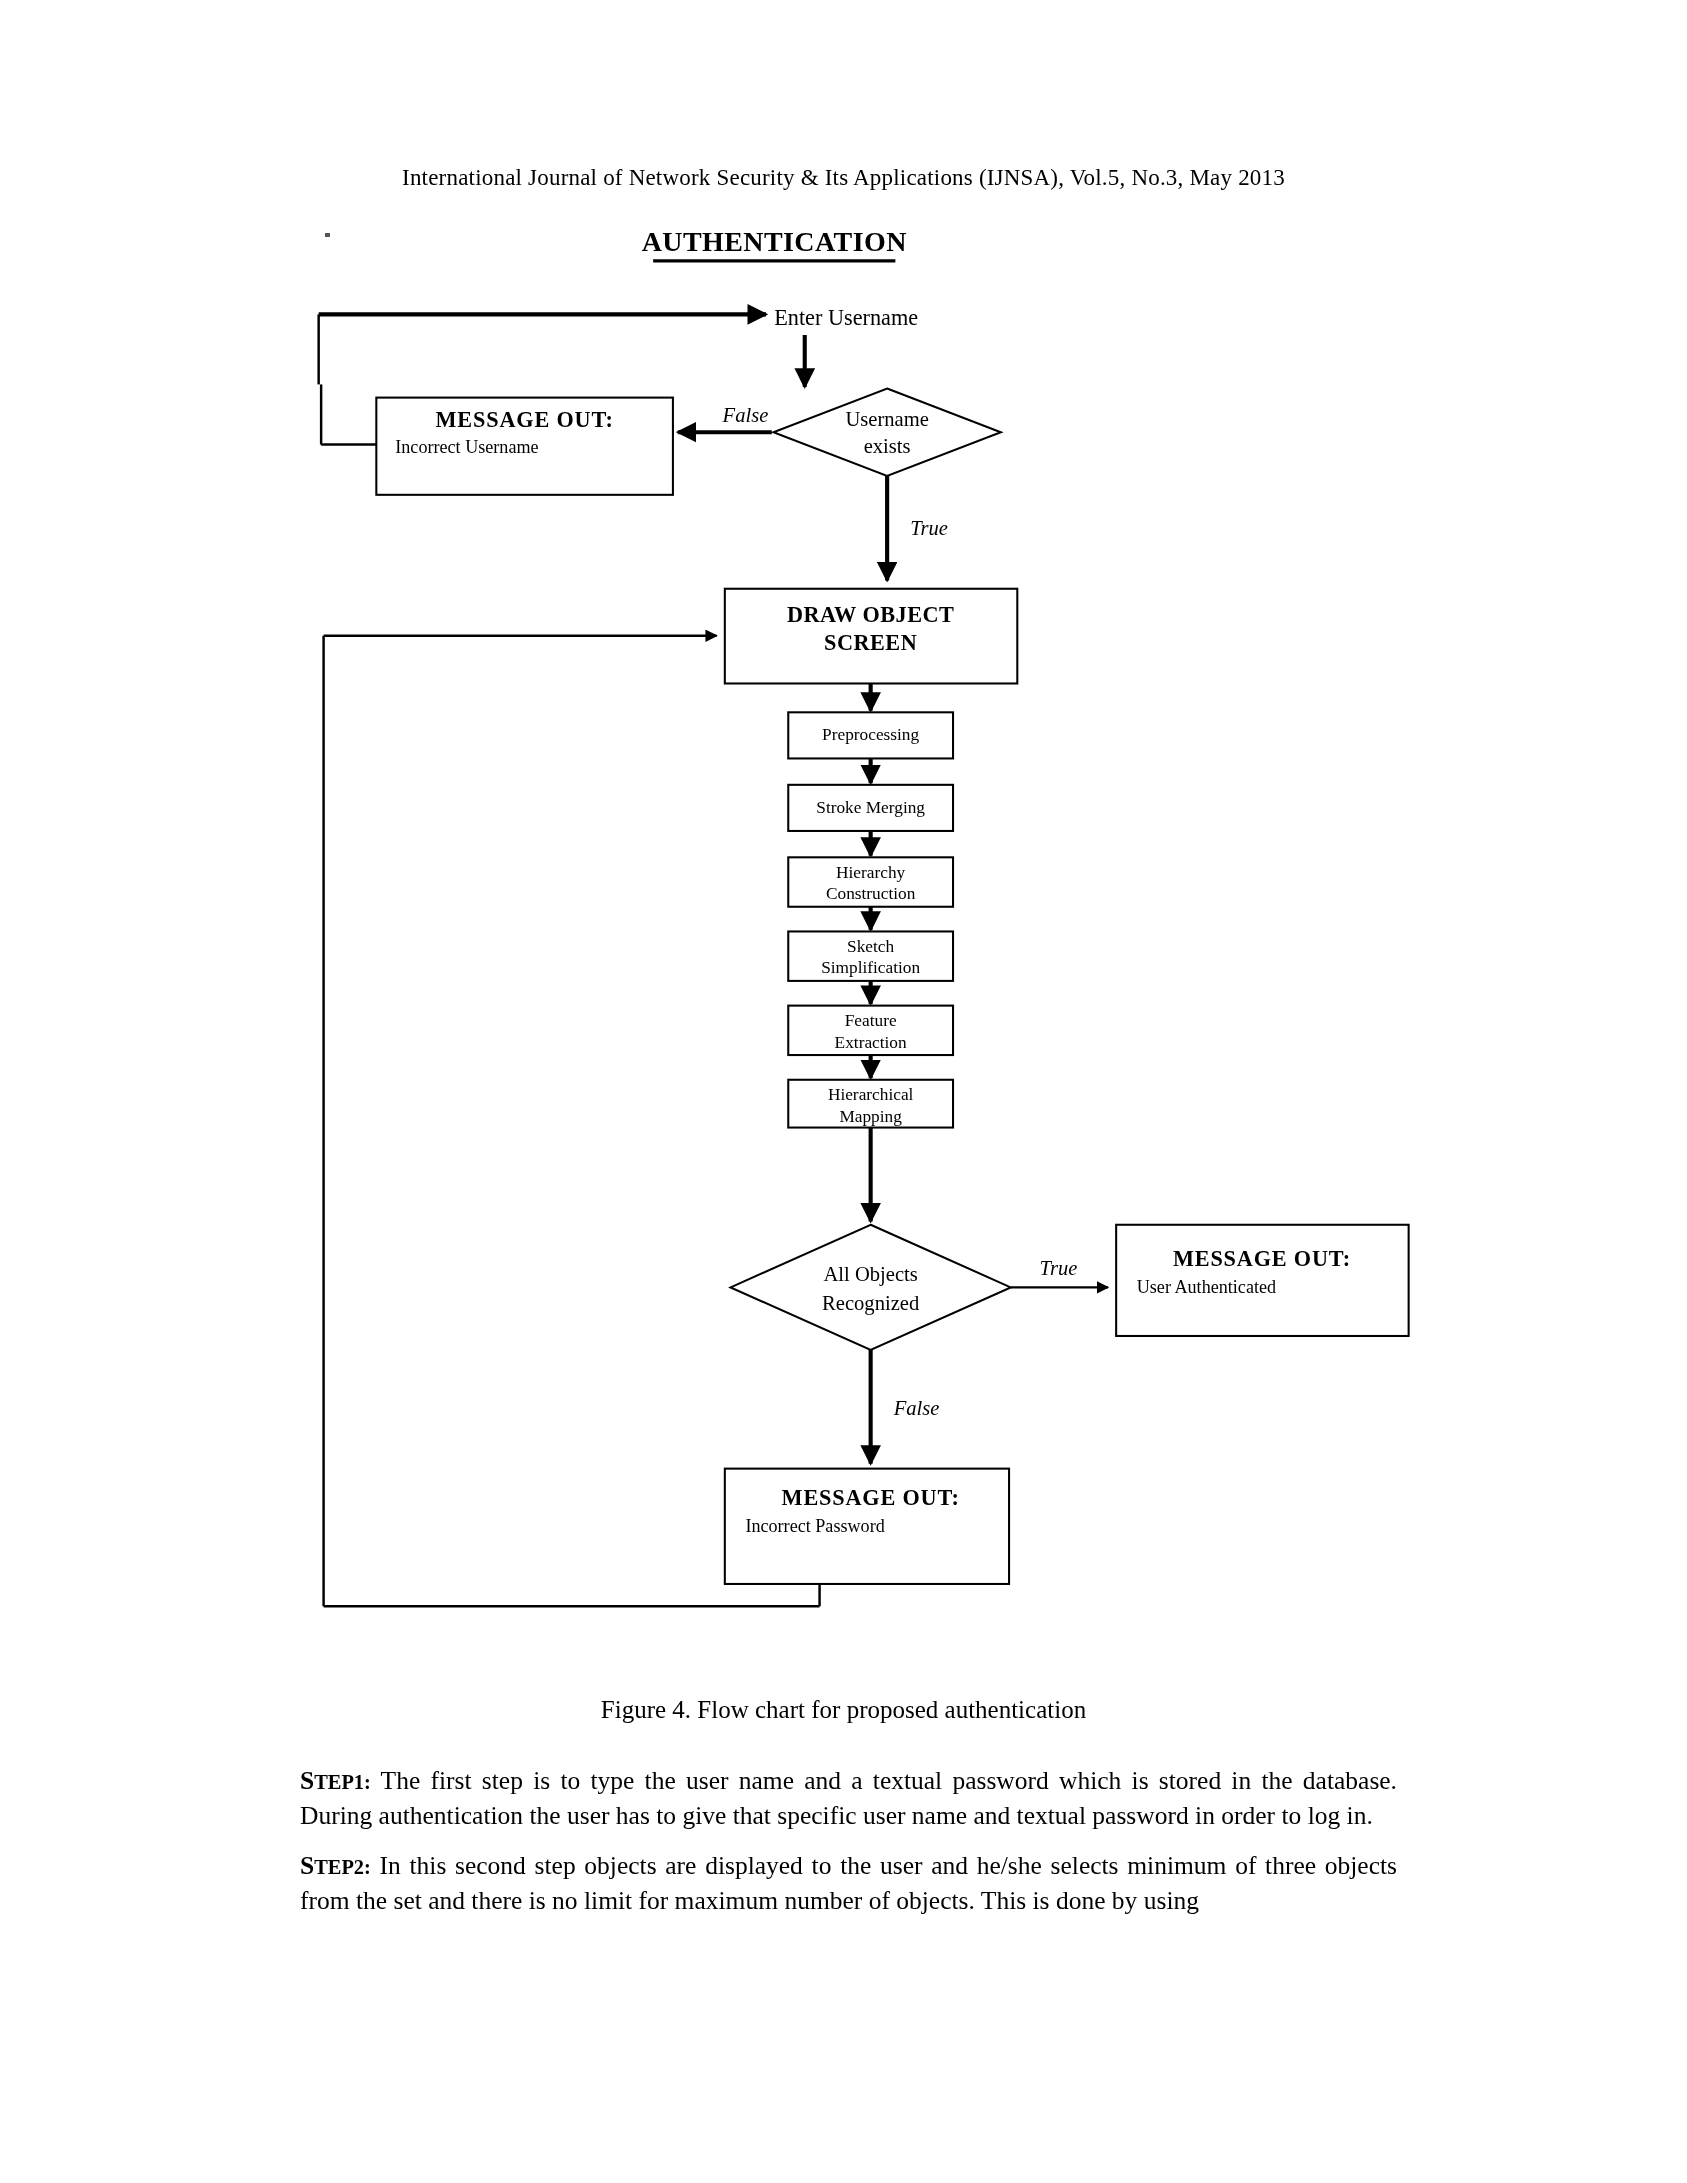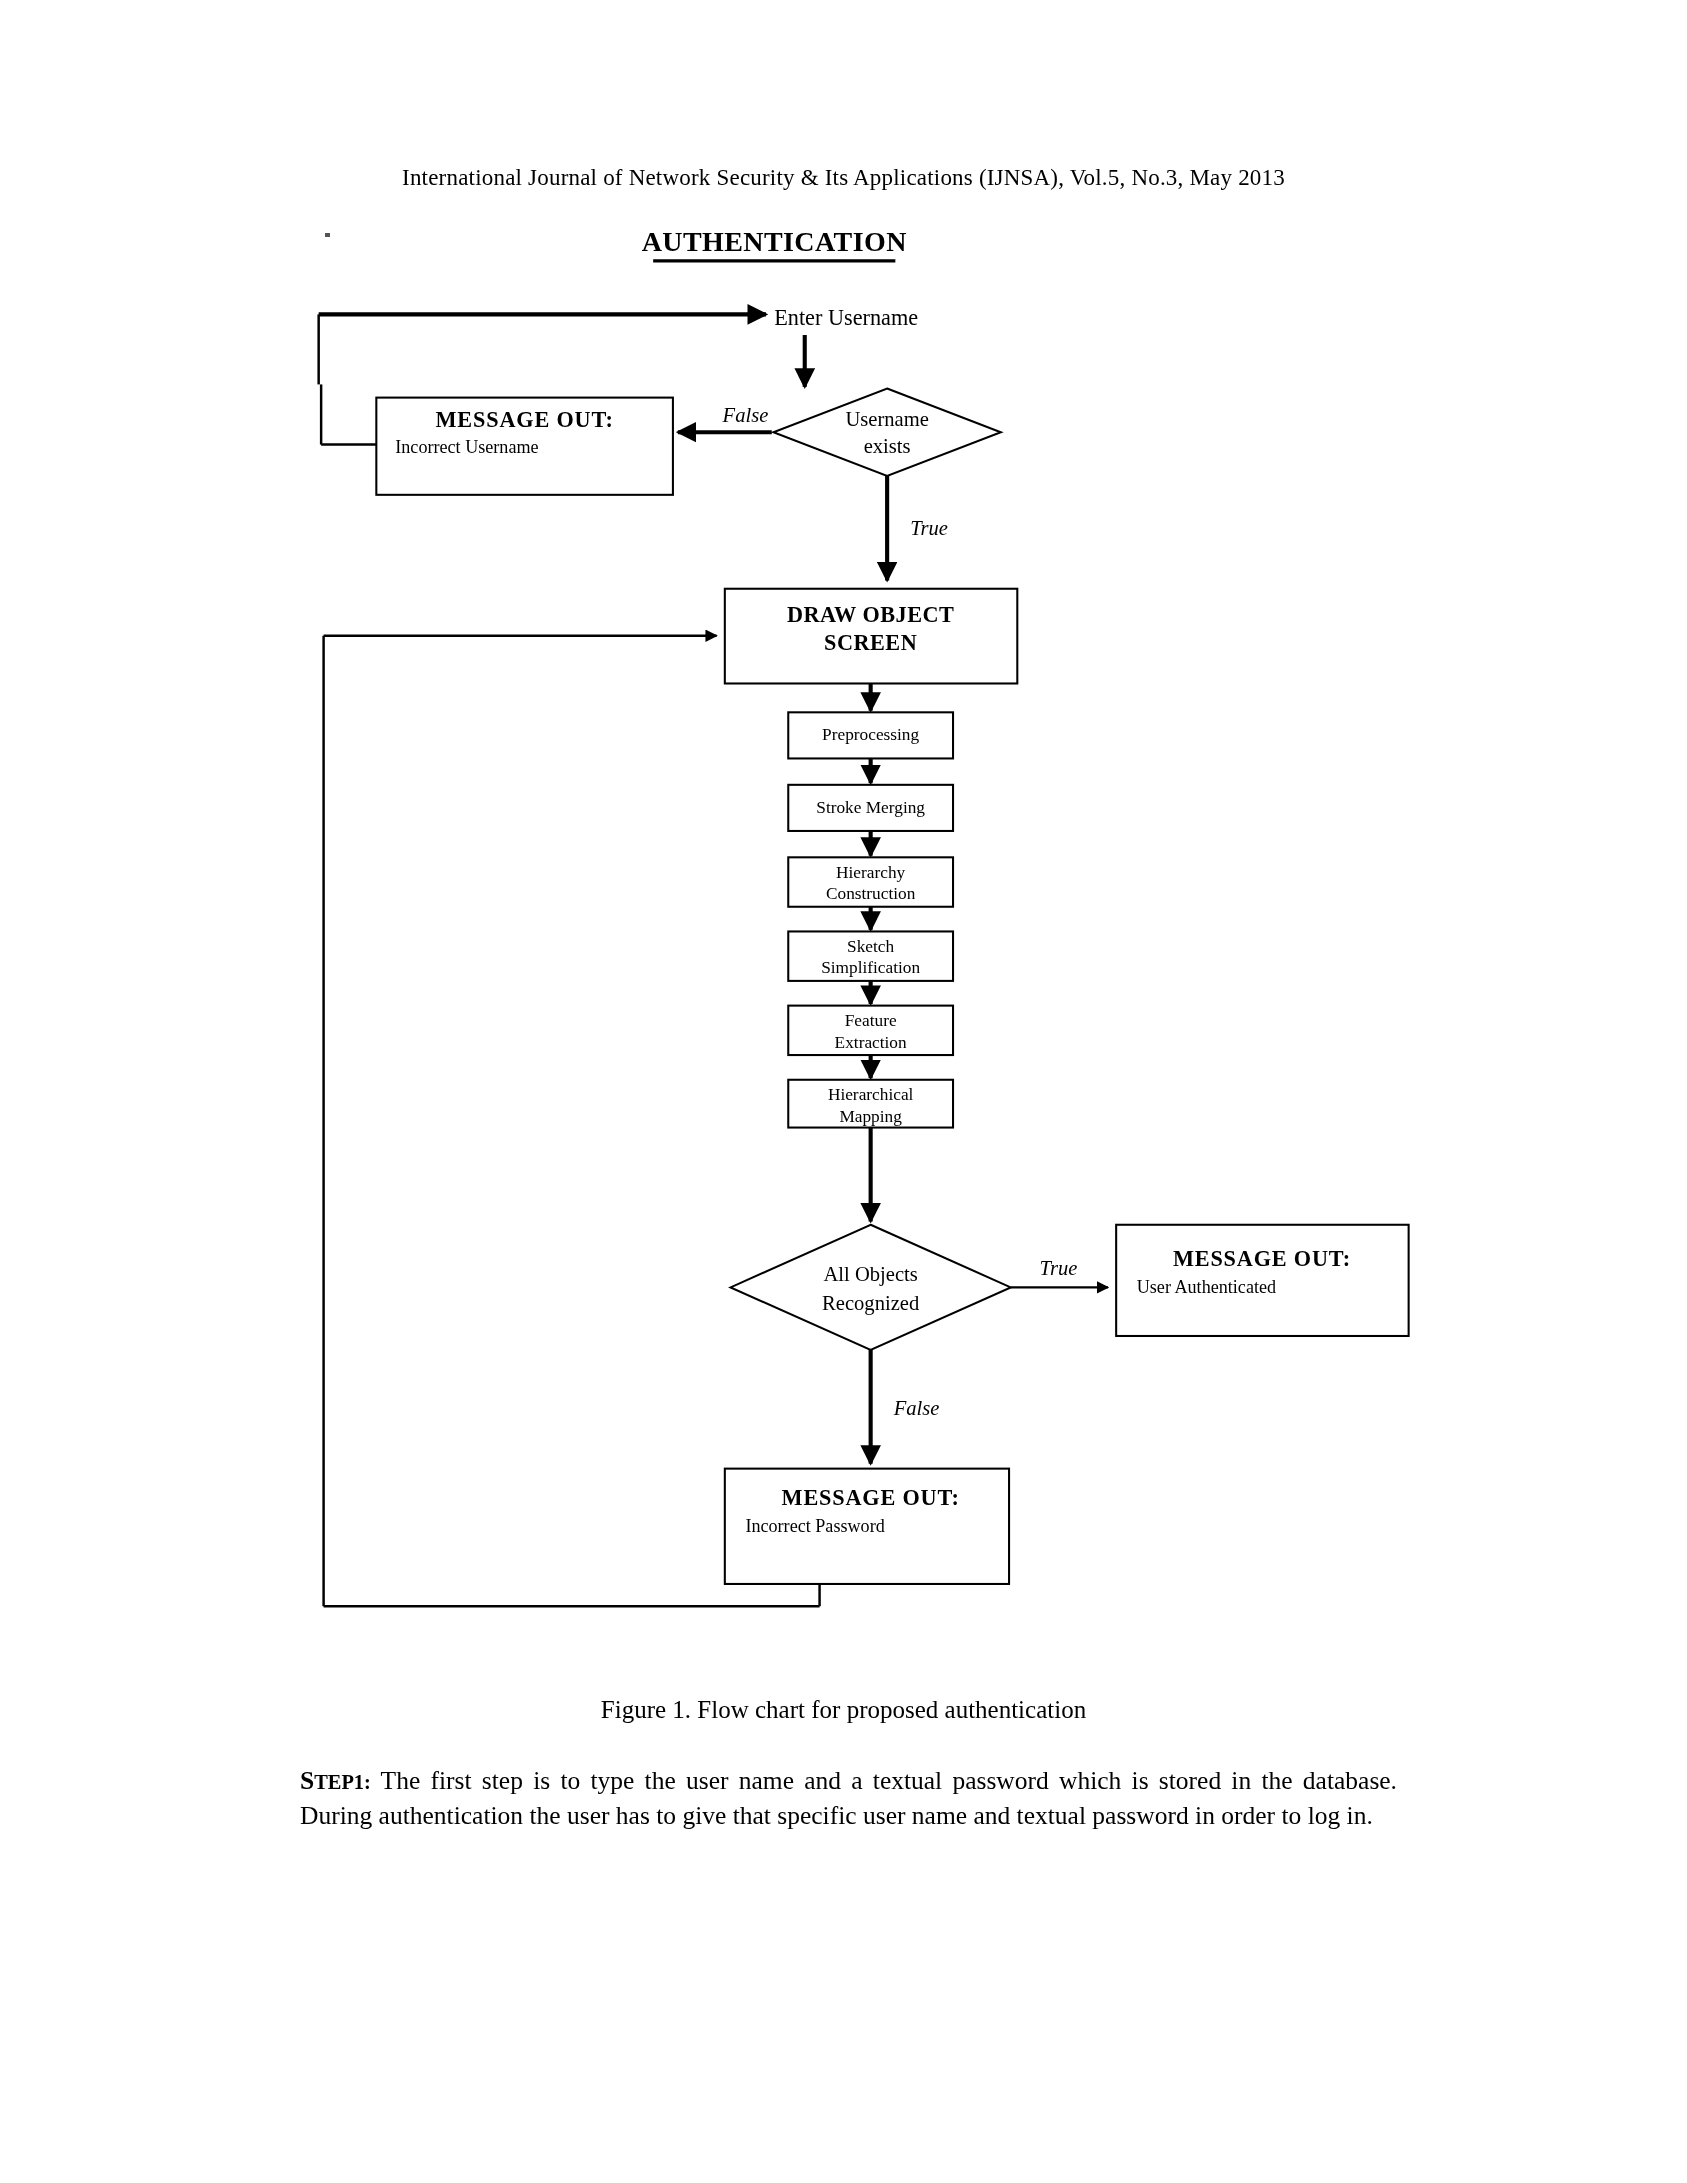--- a/index.html
+++ b/index.html
@@ -252,21 +252,22 @@
       <text class="t-branch" x="740" y="1453" text-anchor="start">False</text>
 
       <rect class="shape-thin" x="535" y="1518" width="345" height="140"></rect>
       <text class="t-msg-head" x="712" y="1562" text-anchor="middle">MESSAGE OUT:</text>
       <text class="t-msg-sub" x="560" y="1595" text-anchor="start">Incorrect Password</text>
 
       <path class="ln" d="M 650 1658 L 650 1685"></path>
     </svg>
   </div>
 
-  <div class="fig-caption">Figure 1. Flow chart for proposed authentication</div>
+  <div class="fig-caption">Figure 4. Flow chart for proposed authentication</div>
 
   <div class="body-text">
     <p><span class="step-label"><span>S</span><span class="sc-small">TEP1:</span></span><span> The first step is to type the user name and a textual password which is stored in the database. During authentication the user has to give that specific user name and textual password in order to log in.</span></p>
+    <p><span class="step-label"><span>S</span><span class="sc-small">TEP2:</span></span><span> In this second step objects are displayed to the user and he/she selects minimum of three objects from the set and there is no limit for maximum number of objects. This is done by using</span></p>
   </div>
 
 
 </div>
 
 
 </body></html>

